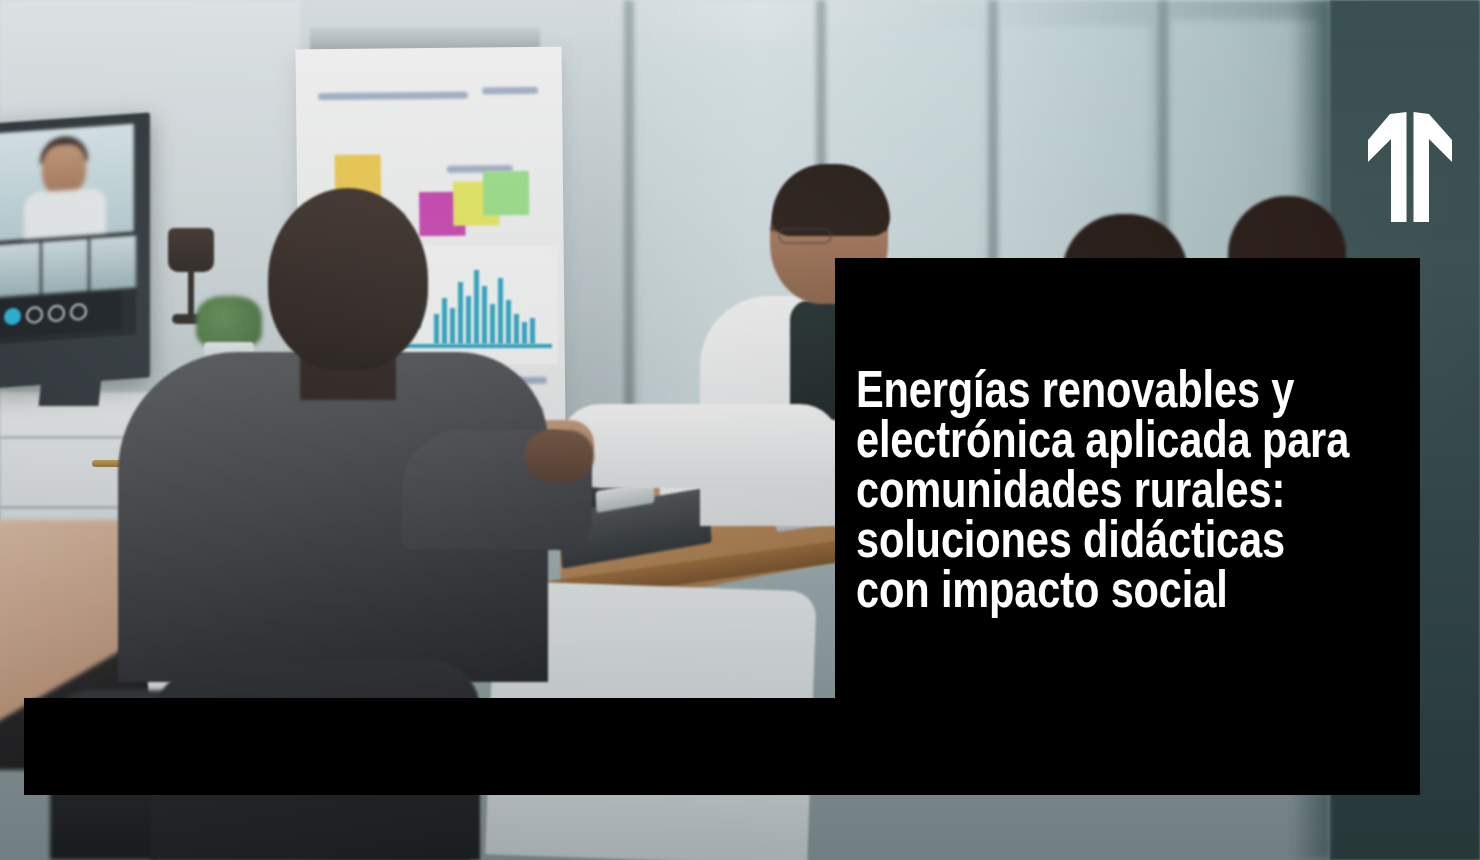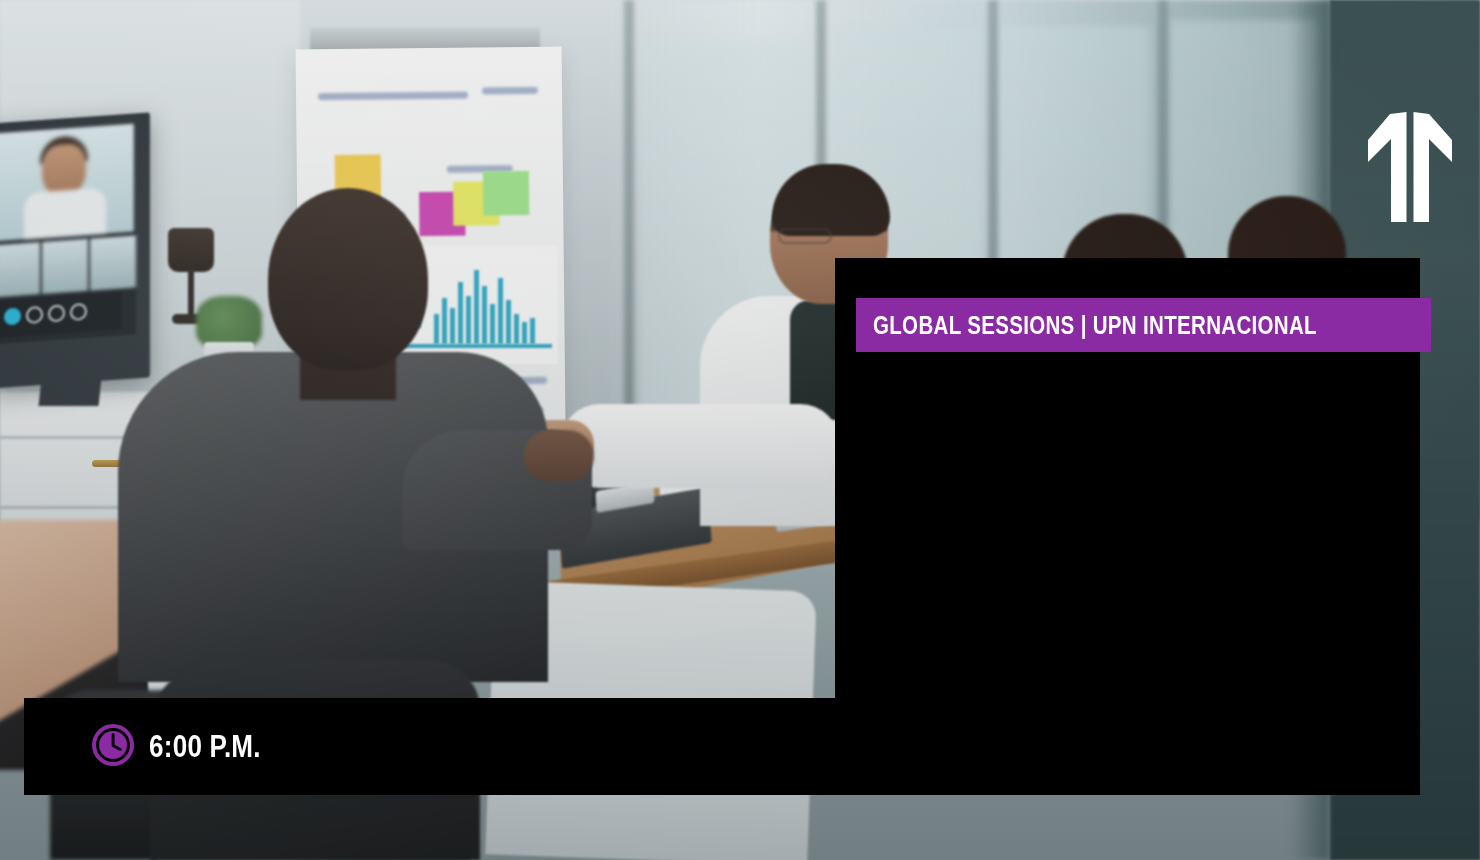--- a/index.html
+++ b/index.html
@@ -324,41 +324,33 @@
   <div class="logo">
     <svg viewBox="0 0 84 110" aria-hidden="true">
       <path d="M38.5 0 L38.5 110 L23 110 L23 27 L0 50 L0 28 L22 2 Z" fill="#ffffff"></path>
       <path d="M45.5 0 L61 2 L84 28 L84 50 L61 27 L61 110 L45.5 110 Z" fill="#ffffff"></path>
     </svg>
   </div>
 
   <div class="panel"></div>
   <div class="panel-foot"></div>
 
-  <div class="badge">
-    <span>GLOBAL SESSIONS | UPN INTERNACIONAL</span>
+
+  <div class="headline">
+    <div class="hl">Energías renovables y</div>
+    <div class="hl">electrónica aplicada para</div>
+    <div class="hl">comunidades rurales:</div>
+    <div class="hl">soluciones didácticas</div>
+    <div class="hl">con impacto social</div>
   </div>
 
-
   <div class="infobar">
 
 
     <span class="sp1"></span>
 
-    <div class="info-item">
-      <span class="ico">
-        <svg width="42" height="42" viewBox="0 0 42 42" aria-hidden="true">
-          <circle cx="21" cy="21" r="19" fill="none" stroke="#8B2BA3" stroke-width="4"></circle>
-          <circle cx="21" cy="21" r="14" fill="#8B2BA3"></circle>
-          <rect x="19.6" y="9" width="3" height="13" rx="1.4" fill="#0a0a0a"></rect>
-          <rect x="20" y="20" width="11" height="3" rx="1.4" fill="#0a0a0a" transform="rotate(28 21 21)"></rect>
-        </svg>
-      </span>
-      <span class="gap-b"></span>
-      <span class="txt">6:00 P.M.</span>
-    </div>
 
     <span class="sp2"></span>
 
 
   </div>
 
 </div>
 
 </body></html>

